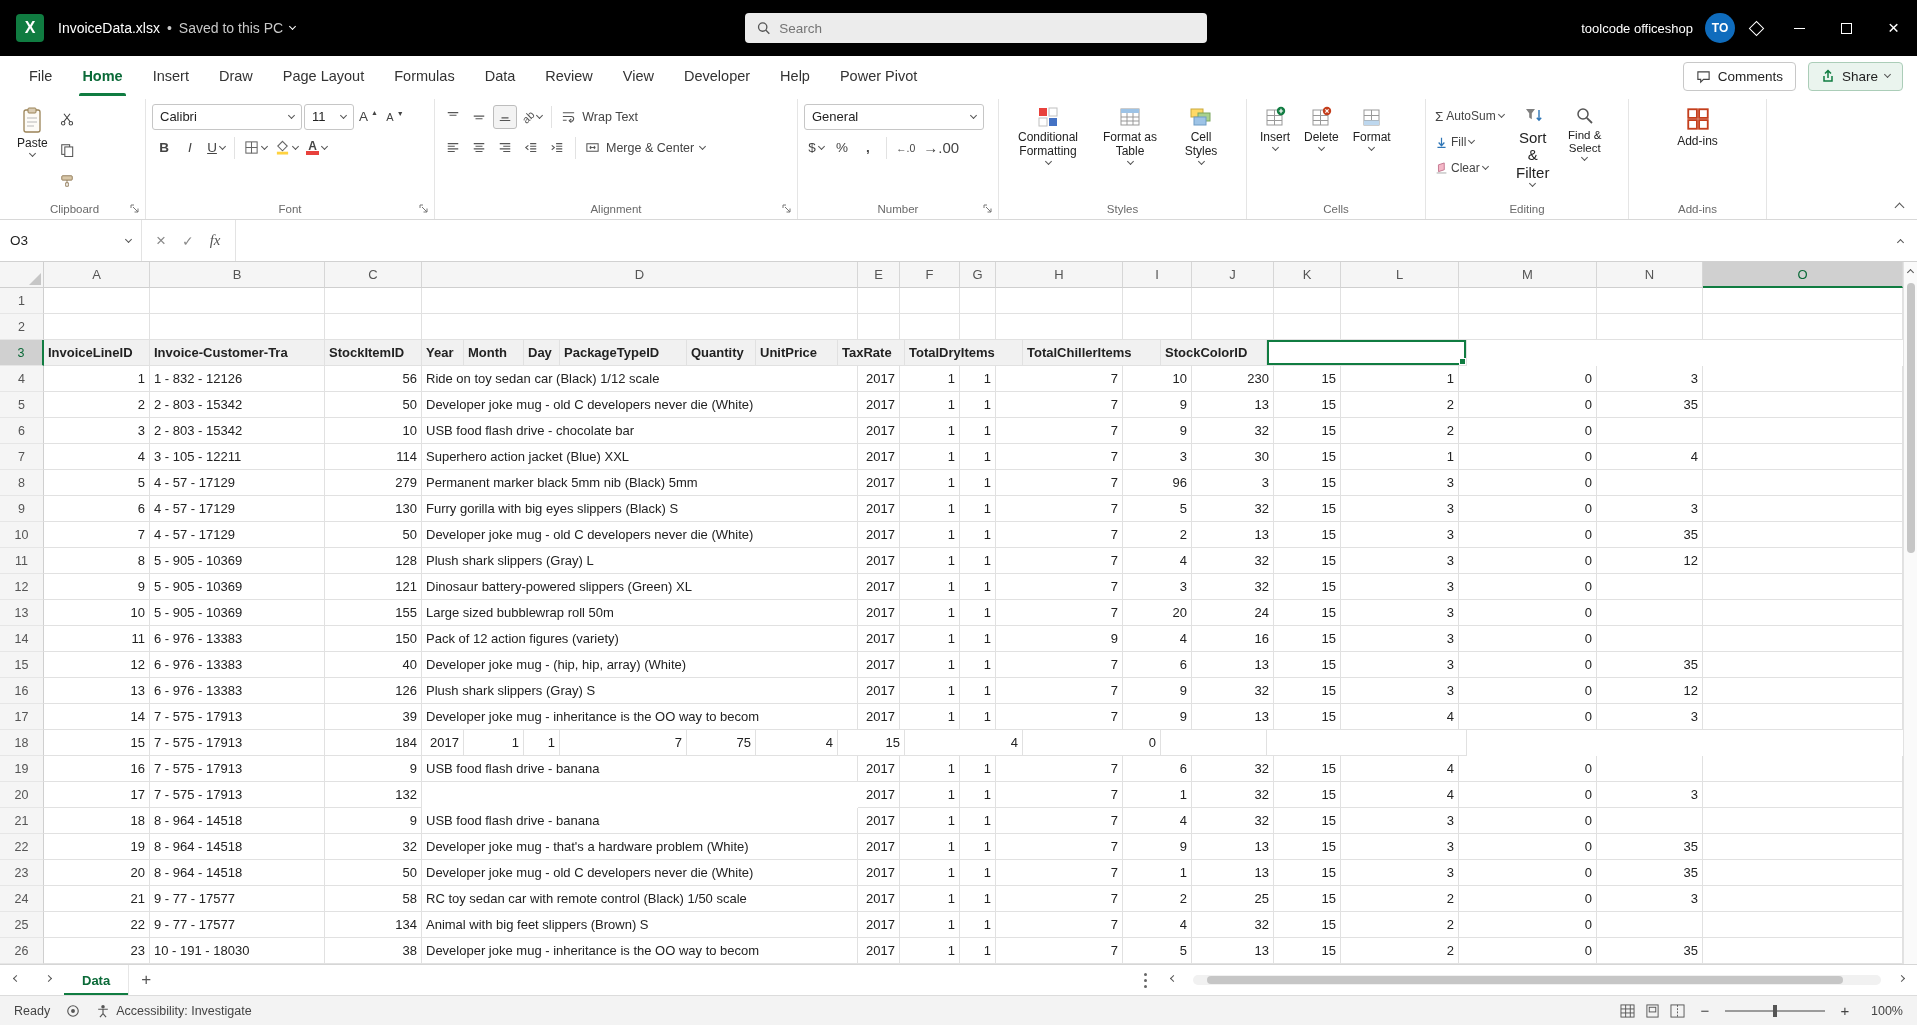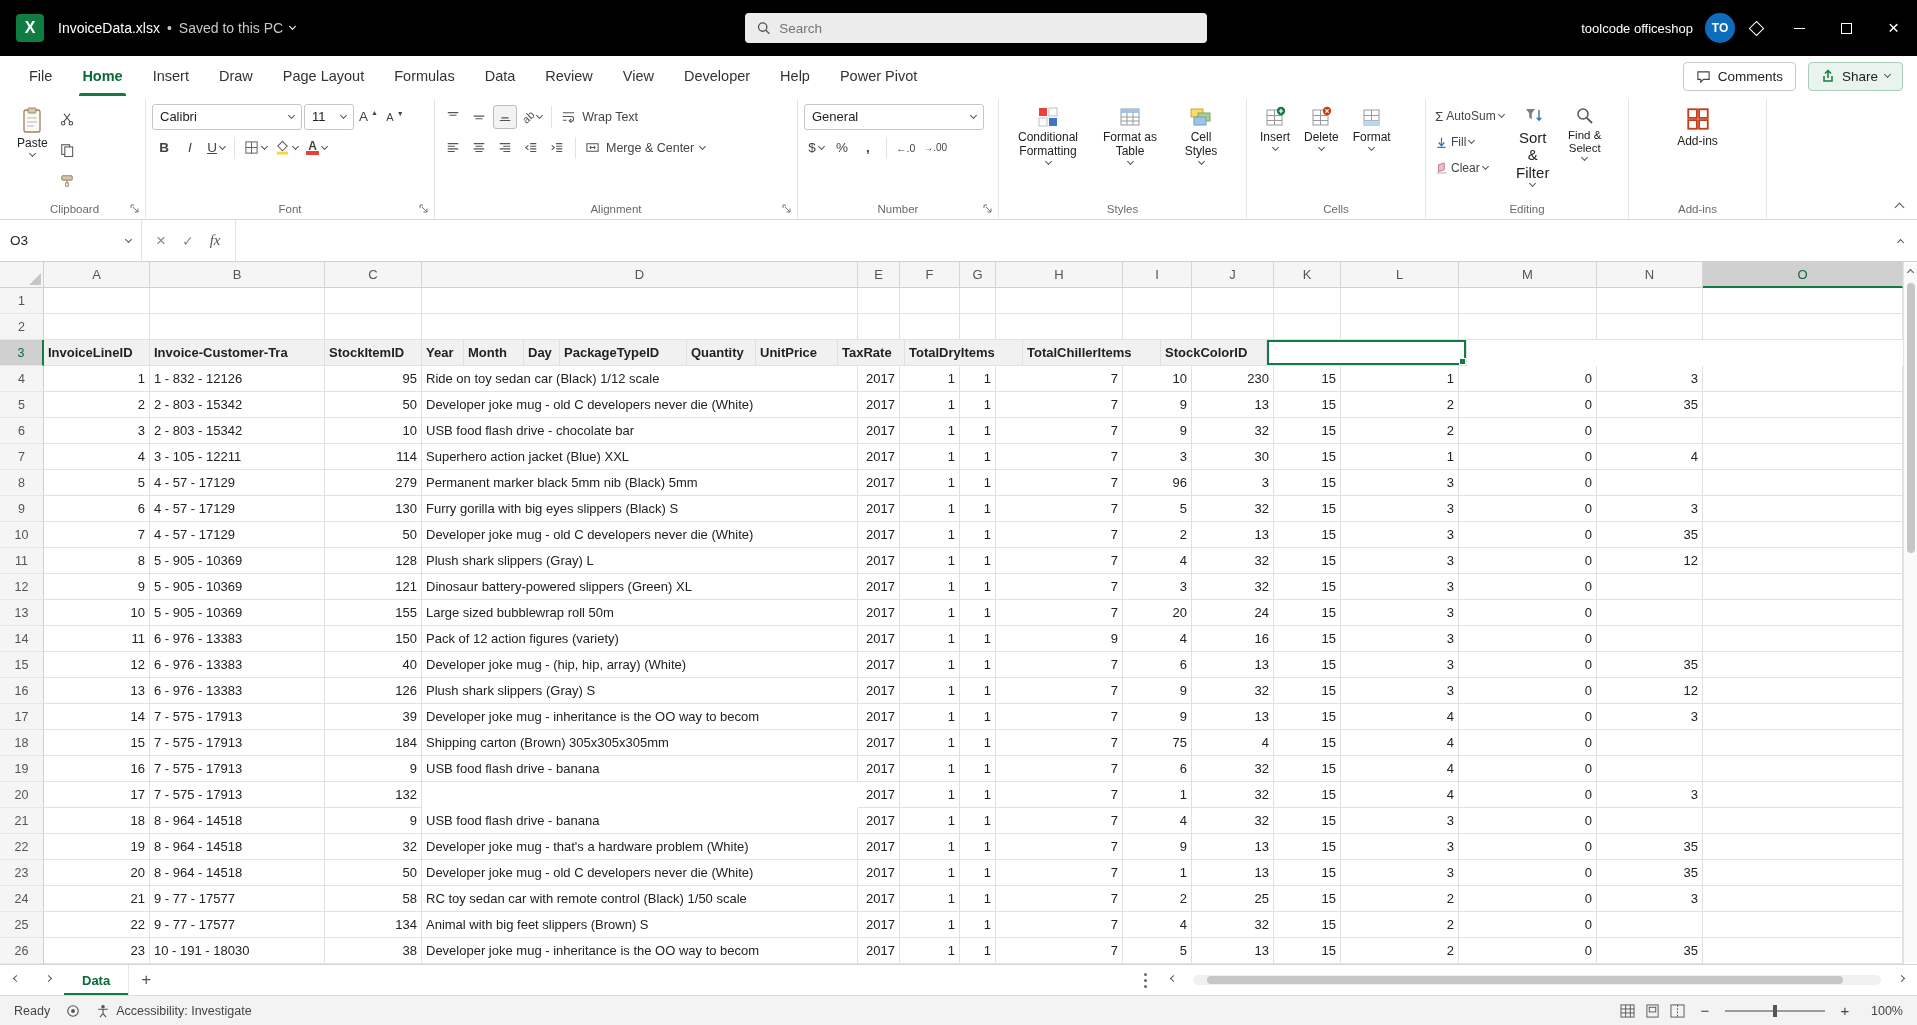--- a/index.html
+++ b/index.html
@@ -379,21 +379,21 @@
               <span class="glyph">%</span>
             </div>
           <div class="smallbtn">
               <span class="glyph b">,</span>
             </div>
           <span class="vdiv"></span>
           <div class="smallbtn">
               <span style="font-size:10.5px">←.0</span>
             </div>
           <div class="smallbtn">
-              <span style="font-size:10px">→.00</span>
+              <span style="font-size:15px">→.00</span>
             </div>
         </div>
       </div>
       <div class="rg-label">
           <span>Number</span>
         <span class="launcher"><svg width="9" height="9" viewBox="0 0 9 9">
               <path d="M1 4 V1 H4 M3 3 L8 8 M8 4.5 V8 H4.5" stroke="#777" fill="none"></path>
             </svg></span>
       </div>
     </div>
@@ -628,21 +628,21 @@
           <div class="cell hdr" style="width: 106px;">StockColorID</div>
           <div class="cell active" style="width: 200px;">
             <span class="selbox"></span>
             <span class="handle"></span>
           </div>
         </div>
         <div class="grow">
           <div class="gutter">4</div>
           <div class="cell num" style="width: 106px;">1</div>
           <div class="cell txt" style="width: 175px;">1 - 832 - 12126</div>
-          <div class="cell num" style="width: 97px;">95</div>
+          <div class="cell num" style="width: 97px;">56</div>
           <div class="cell txt" style="width: 436px;">Ride on toy sedan car (Black) 1/12 scale</div>
           <div class="cell num" style="width: 42px;">2017</div>
           <div class="cell num" style="width: 60px;">1</div>
           <div class="cell num" style="width: 36px;">1</div>
           <div class="cell num" style="width: 127px;">7</div>
           <div class="cell num" style="width: 69px;">10</div>
           <div class="cell num" style="width: 82px;">230</div>
           <div class="cell num" style="width: 67px;">15</div>
           <div class="cell num" style="width: 118px;">1</div>
           <div class="cell num" style="width: 138px;">0</div>
@@ -881,21 +881,20 @@
           <div class="cell num" style="width: 118px;">4</div>
           <div class="cell num" style="width: 138px;">0</div>
           <div class="cell num" style="width: 106px;">3</div>
           <div class="cell" style="width: 200px;"></div>
         </div>
         <div class="grow">
           <div class="gutter">18</div>
           <div class="cell num" style="width: 106px;">15</div>
           <div class="cell txt" style="width: 175px;">7 - 575 - 17913</div>
           <div class="cell num" style="width: 97px;">184</div>
-          <div class="cell txt" style="width: 436px;">Shipping carton (Brown) 305x305x305mm</div>
           <div class="cell num" style="width: 42px;">2017</div>
           <div class="cell num" style="width: 60px;">1</div>
           <div class="cell num" style="width: 36px;">1</div>
           <div class="cell num" style="width: 127px;">7</div>
           <div class="cell num" style="width: 69px;">75</div>
           <div class="cell num" style="width: 82px;">4</div>
           <div class="cell num" style="width: 67px;">15</div>
           <div class="cell num" style="width: 118px;">4</div>
           <div class="cell num" style="width: 138px;">0</div>
           <div class="cell" style="width: 106px;"></div>

